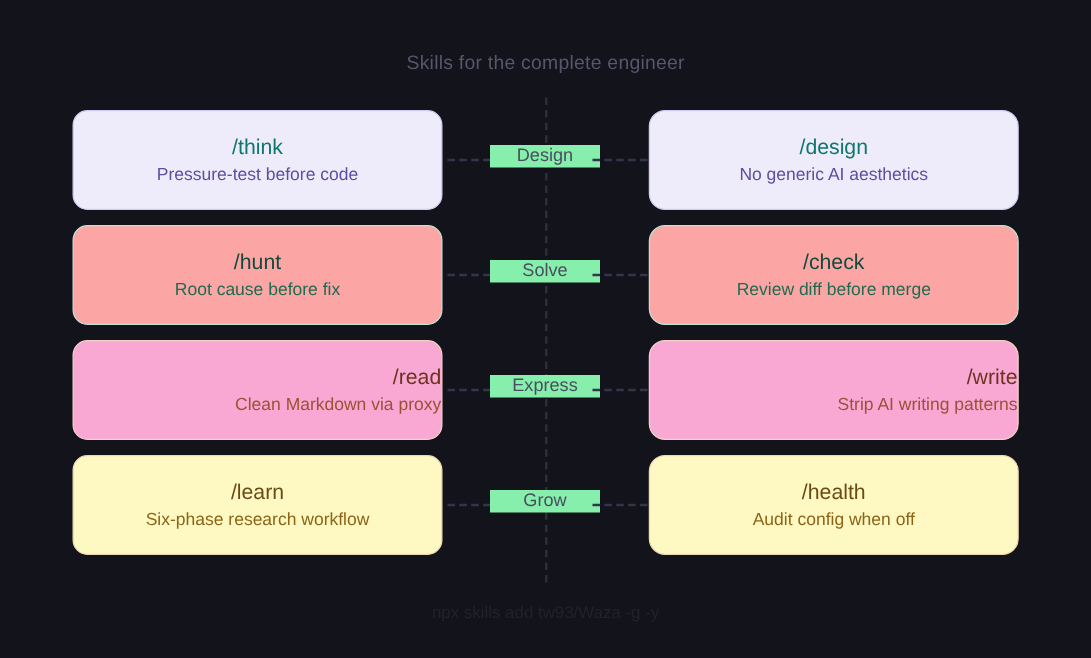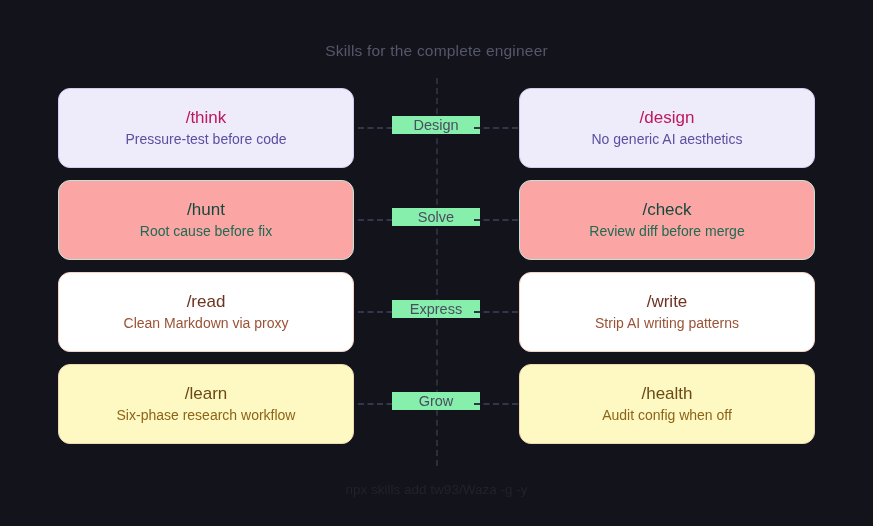--- a/index.html
+++ b/index.html
@@ -72,54 +72,55 @@
     border-radius: 12px;
     border: 1px solid transparent;
     display: flex;
     flex-direction: column;
     align-items: center;
     justify-content: center;
     gap: 3px;
   }
 
   .card.left  { left: 58px; }
-  .card.right { left: 519px; }
+  .card.right { left: 519px; border-radius: 13px; }
 
   .card-title {
     font-size: 17px;
     line-height: 1.15;
     font-weight: 400;
   }
 
   .card-sub {
     font-size: 14px;
     line-height: 1.2;
     font-weight: 400;
   }
 
   
   .theme-lavender {
     background: #eeecfb;
     border-color: #d2ccf2;
   }
-  .theme-lavender .card-title { color: #be185d; }
+  .theme-lavender .card-title { color: #0f766e; }
   .theme-lavender .card-sub   { color: #5a4fa0; }
 
   
   .theme-mint {
     background: #fca5a5;
     border-color: #bfe3d5;
   }
   .theme-mint .card-title { color: #14493c; }
   .theme-mint .card-sub   { color: #1f6b51; text-align: center; }
 
   
   .theme-blush {
-    background: #ffffff;
+    background: #f9a8d4;
     border-color: #f2d2c5;
+    align-items: flex-end;
   }
   .theme-blush .card-title { color: #6d3320; }
   .theme-blush .card-sub   { color: #9a5235; }
 
   
   .theme-amber {
     background: #fef9c3;
     border-color: #efd9b2;
   }
   .theme-amber .card-title { color: #6b4a14; }

